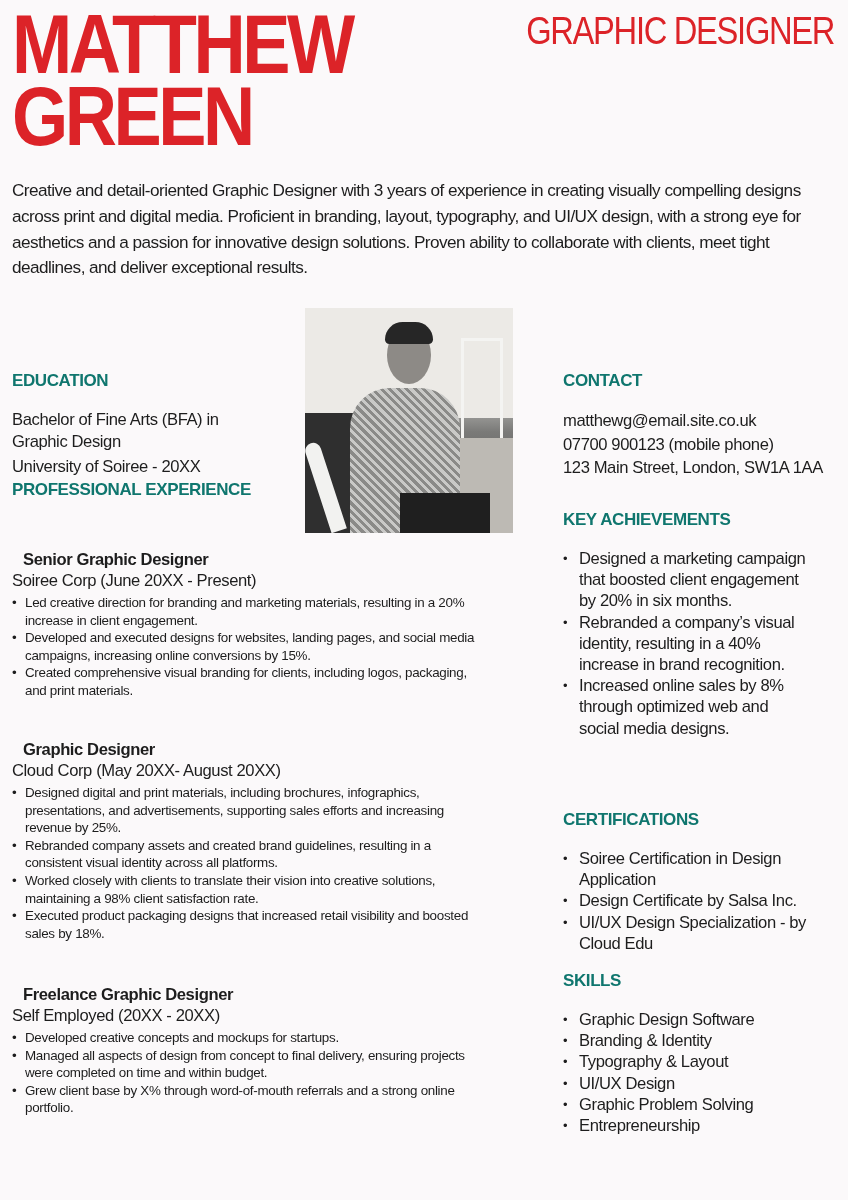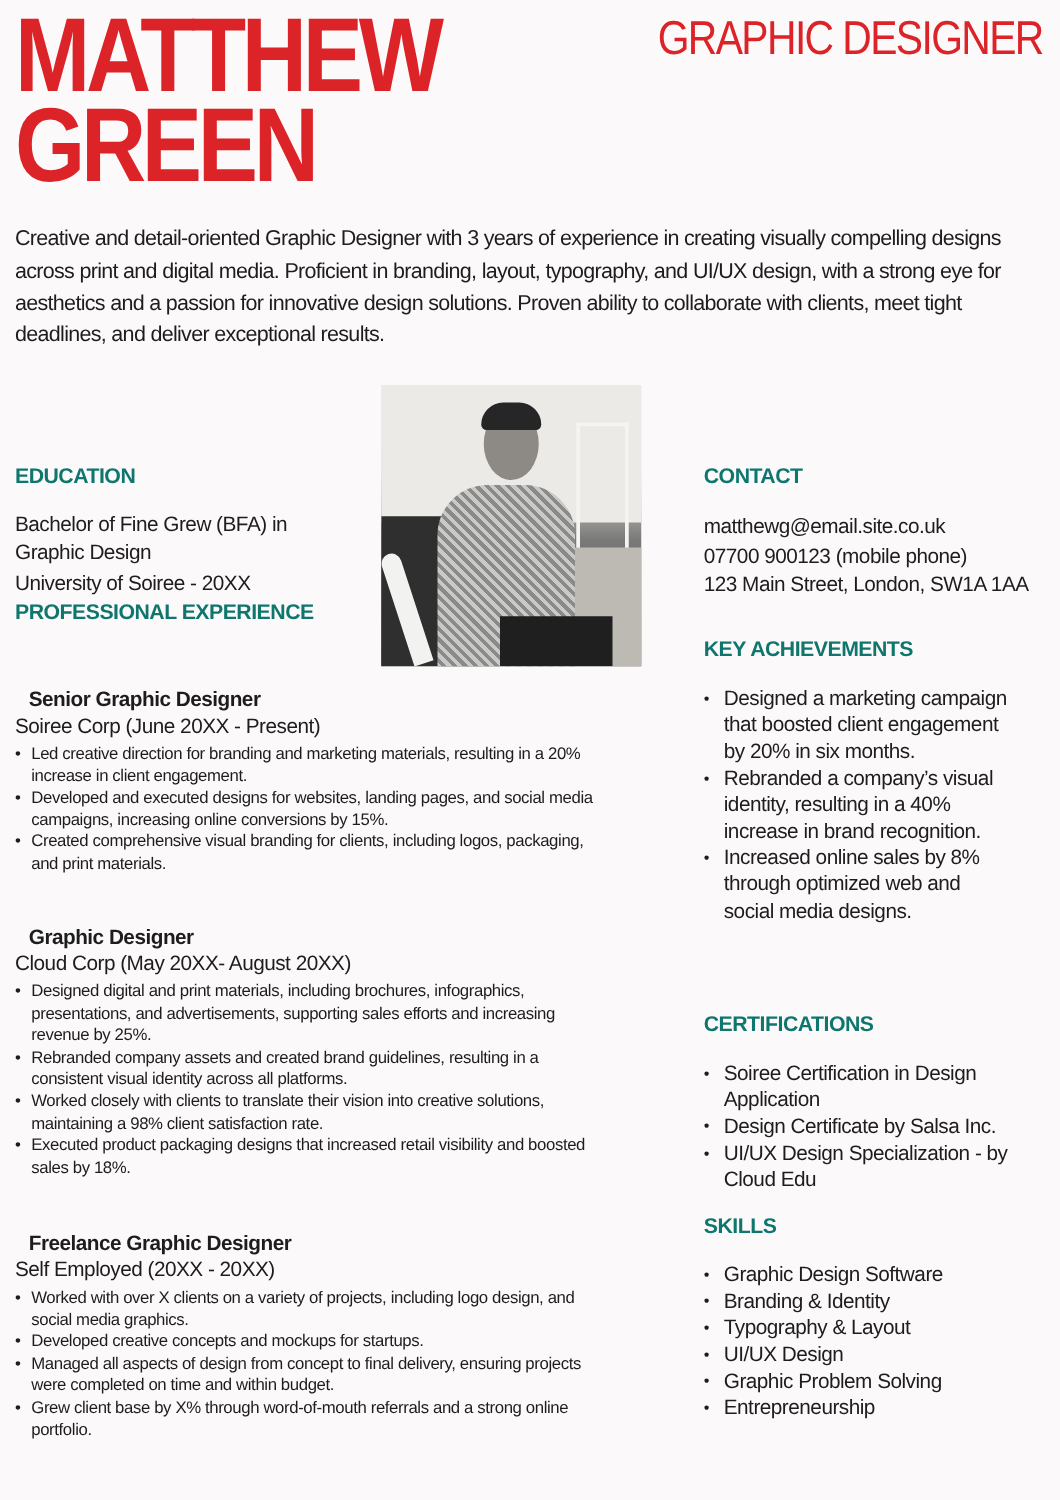--- a/index.html
+++ b/index.html
@@ -77,21 +77,21 @@
   <div class="desk"></div>
   <div class="chair"></div>
   <div class="body"></div>
   <div class="pants"></div>
   <div class="head"></div>
   <div class="hair"></div>
 </div>
 
 <div class="section-h" style="left:12px; top:371px;">EDUCATION</div>
 <div class="txt" style="left:12px; top:409px; width:280px; line-height:21.5px;">
-  <div>Bachelor of Fine Grew (BFA) in</div>
+  <div>Bachelor of Fine Arts (BFA) in</div>
   <div>Graphic Design</div>
   <div style="margin-top:4px;">University of Soiree - 20XX</div>
 </div>
 
 <div class="section-h" style="left:12px; top:480px;">PROFESSIONAL EXPERIENCE</div>
 
 <div class="job" style="top:549px;">
   <div class="job-title">Senior Graphic Designer</div>
   <div class="job-company">Soiree Corp (June 20XX - Present)</div>
   <ul class="small">
@@ -109,21 +109,20 @@
     <li>Rebranded company assets and created brand guidelines, resulting in a consistent visual identity across all platforms.</li>
     <li>Worked closely with clients to translate their vision into creative solutions, maintaining a 98% client satisfaction rate.</li>
     <li>Executed product packaging designs that increased retail visibility and boosted sales by 18%.</li>
   </ul>
 </div>
 
 <div class="job" style="top:984px;">
   <div class="job-title">Freelance Graphic Designer</div>
   <div class="job-company">Self Employed (20XX - 20XX)</div>
   <ul class="small">
-    <li>Worked with over X clients on a variety of projects, including logo design, and social media graphics.</li>
     <li>Developed creative concepts and mockups for startups.</li>
     <li>Managed all aspects of design from concept to final delivery, ensuring projects were completed on time and within budget.</li>
     <li>Grew client base by X% through word-of-mouth referrals and a strong online portfolio.</li>
   </ul>
 </div>
 
 <div class="section-h right" style="top:371px;">CONTACT</div>
 <div class="txt right" style="top:409px; width:280px; line-height:23.5px;">
   <div>matthewg@email.site.co.uk</div>
   <div>07700 900123 (mobile phone)</div>

